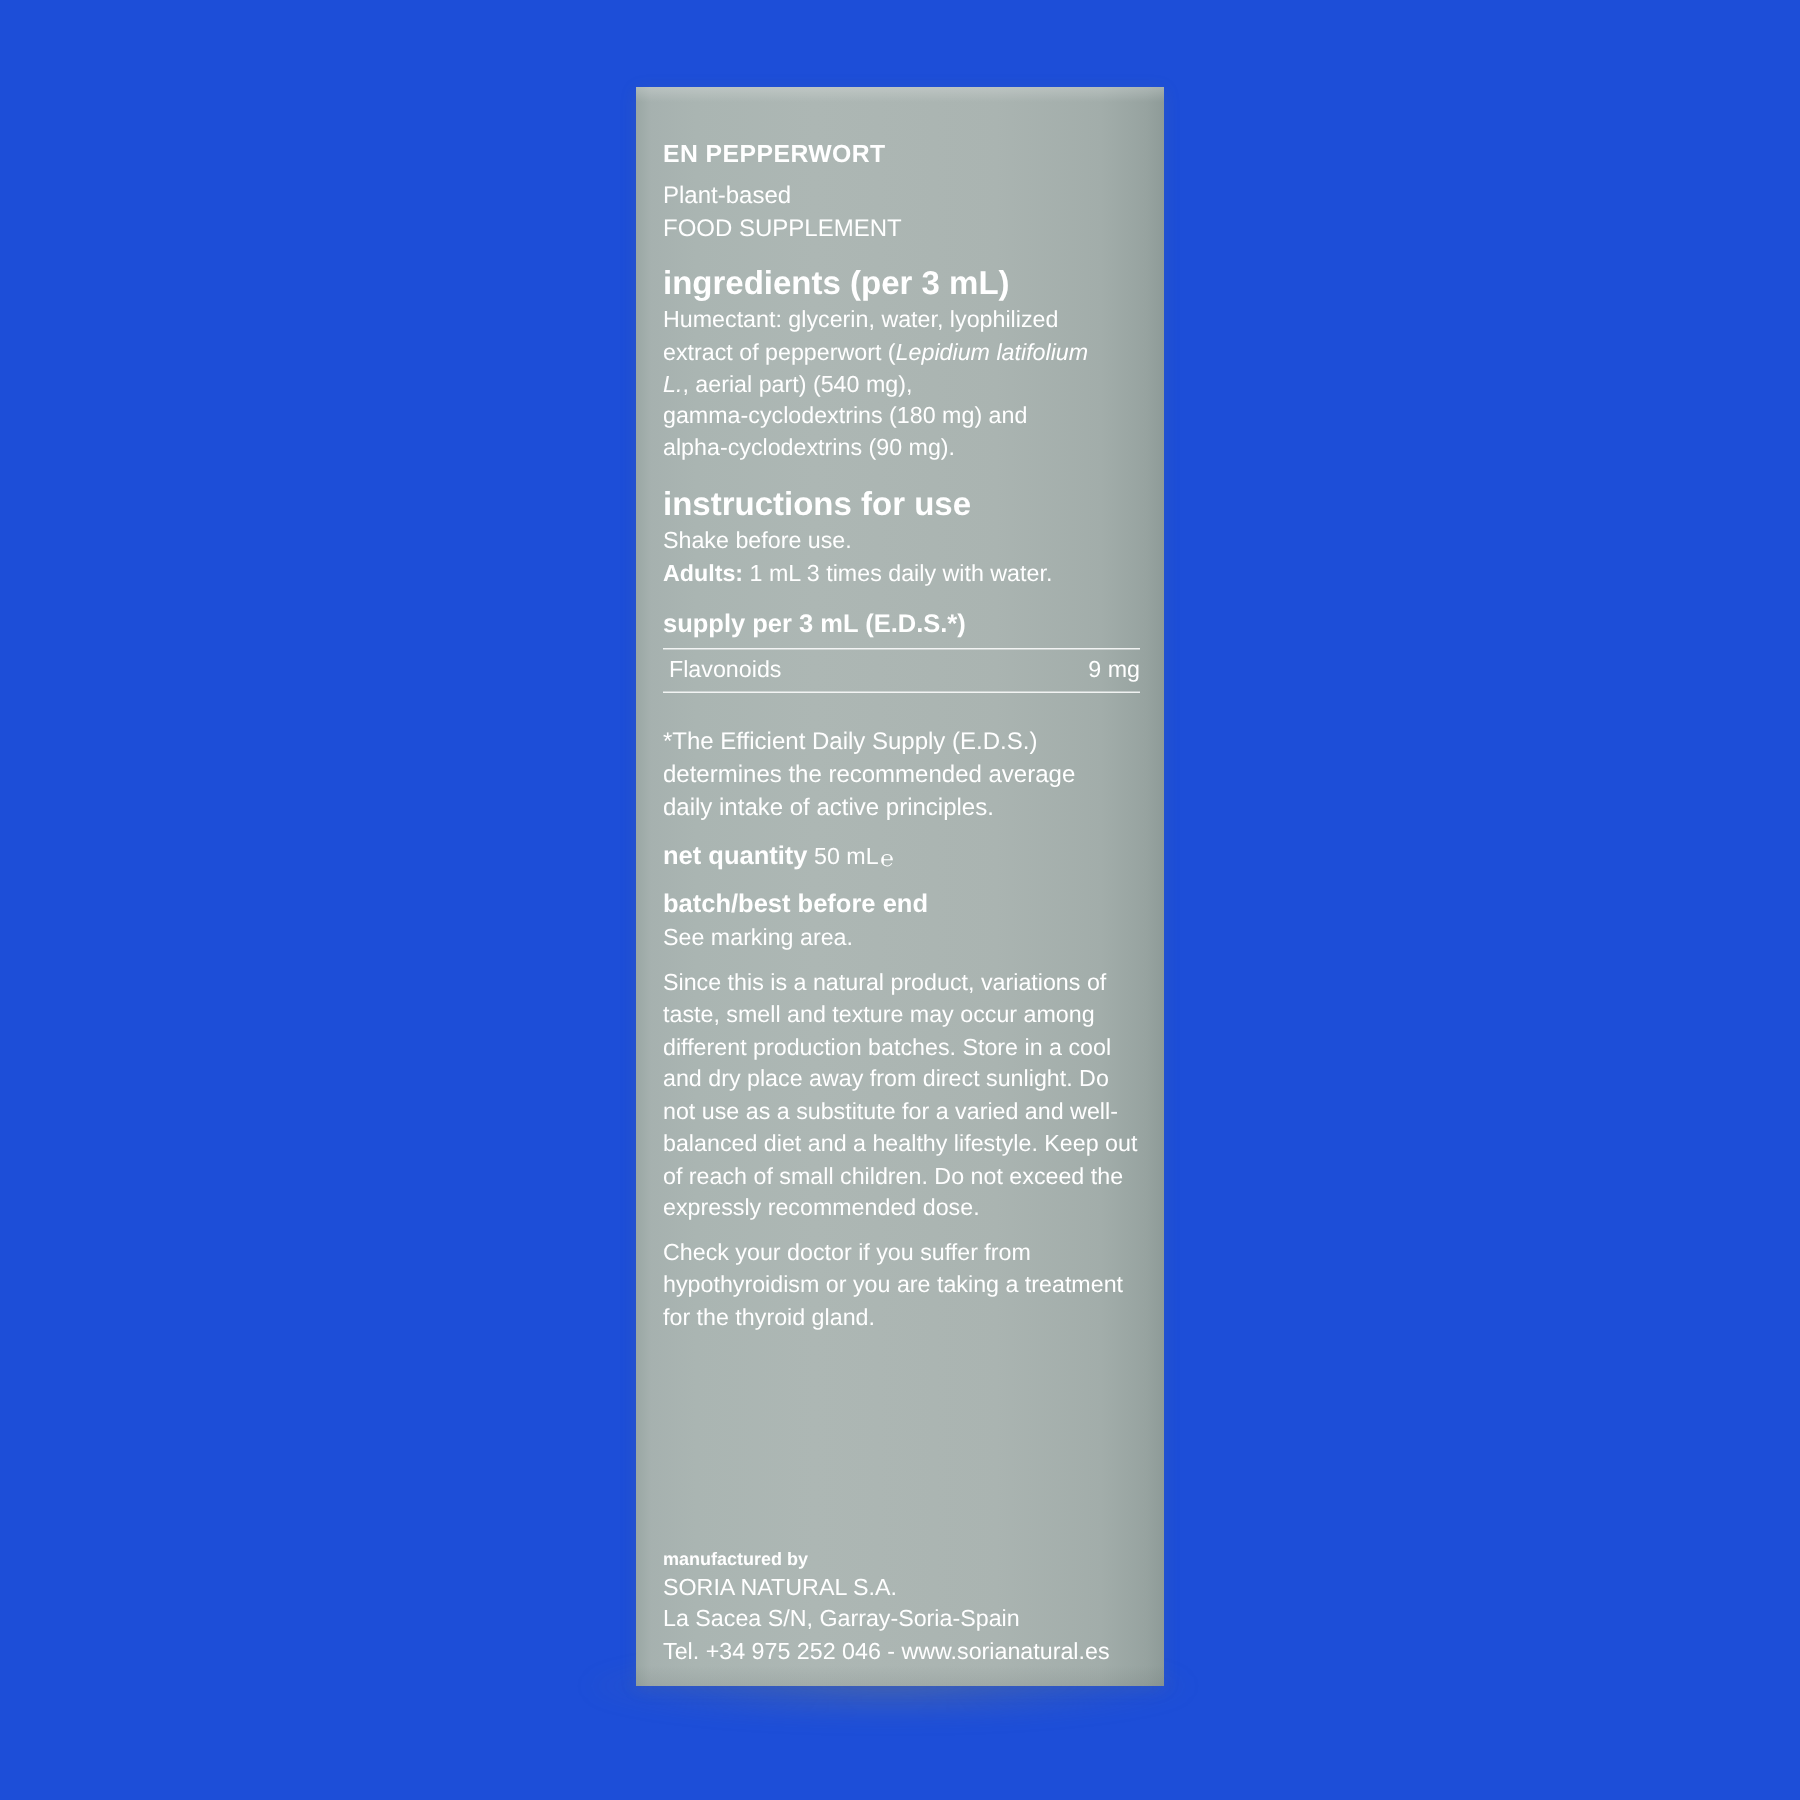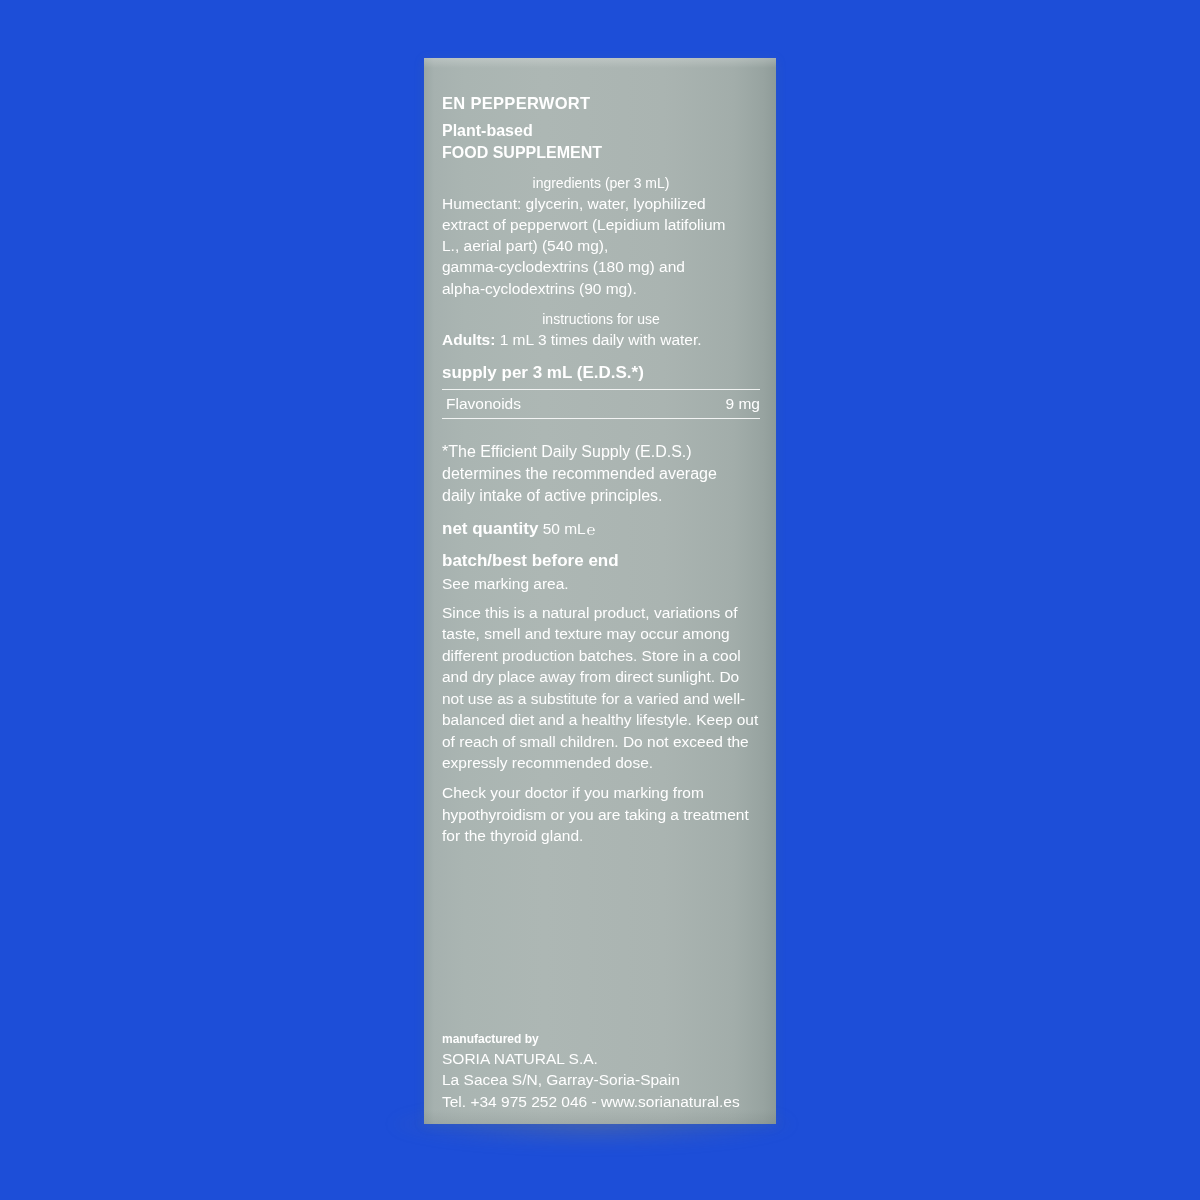--- a/index.html
+++ b/index.html
@@ -84,38 +84,37 @@
     font-size: 16.5px;
     font-weight: bold;
     letter-spacing: 0.3px;
     line-height: 1.35;
     margin-bottom: 6px;
   }
 
   .subtle {
     font-size: 16px;
     line-height: 1.33;
-    font-weight: 700;
+    font-weight: 400;
   }
 
   .section-head {
-    font-size: 14px;
-    font-weight: normal;
+    font-size: 22px;
+    font-weight: bold;
     line-height: 1.35;
     margin-top: 11px;
-    text-align: center;
   }
 
   .body-text {
     font-size: 15.5px;
     line-height: 1.37;
     font-weight: 400;
   }
 
-  .body-text .ital { }
+  .body-text .ital { font-style: italic; }
 
   .inline-bold { font-weight: bold; }
 
   .supply-head {
     font-size: 17px;
     font-weight: bold;
     line-height: 1.35;
     margin-top: 12px;
     padding-bottom: 4px;
     border-bottom: 1.5px solid rgba(255,255,255,0.85);
@@ -202,20 +201,21 @@
       <div class="section-head txt">ingredients (per 3 mL)</div>
       <div class="body-text txt">
         <span>Humectant: glycerin, water, lyophilized</span><br>
         <span>extract of pepperwort (</span><span class="ital">Lepidium latifolium</span><br>
         <span class="ital">L.</span><span>, aerial part) (540 mg),</span><br>
         <span>gamma-cyclodextrins (180 mg) and</span><br>
         <span>alpha-cyclodextrins (90 mg).</span>
       </div>
 
       <div class="section-head txt">instructions for use</div>
+      <div class="body-text txt">Shake before use.</div>
       <div class="body-text txt">
         <span class="inline-bold">Adults:</span><span> 1 mL 3 times daily with water.</span>
       </div>
 
       <div class="supply-head txt">supply per 3 mL (E.D.S.*)</div>
       <div class="supply-row txt">
         <span>Flavonoids</span>
         <span>9 mg</span>
       </div>
 
@@ -227,21 +227,21 @@
 
       <div class="netline txt">
         <span class="nq-label">net quantity</span>
         <span>50 mL</span><span class="estimate-sign">℮</span>
       </div>
 
       <div class="batch-head txt">batch/best before end</div>
       <div class="body-text txt">See marking area.</div>
 
       <div class="paragraph txt">Since this is a natural product, variations of taste, smell and texture may occur among different production batches. Store in a cool and dry place away from direct sunlight. Do not use as a substitute for a varied and well-balanced diet and a healthy lifestyle. Keep out of reach of small children. Do not exceed the expressly recommended dose.</div>
-      <div class="paragraph txt">Check your doctor if you marking from hypothyroidism or you are taking a treatment for the thyroid gland.</div>
+      <div class="paragraph txt">Check your doctor if you suffer from hypothyroidism or you are taking a treatment for the thyroid gland.</div>
 
     </div>
 
     <div class="manufacturer">
       <div class="mfg-head txt">manufactured by</div>
       <div class="mfg-line txt">SORIA NATURAL S.A.</div>
       <div class="mfg-line txt">La Sacea S/N, Garray-Soria-Spain</div>
       <div class="mfg-line txt">Tel. +34 975 252 046 - www.sorianatural.es</div>
     </div>
 

